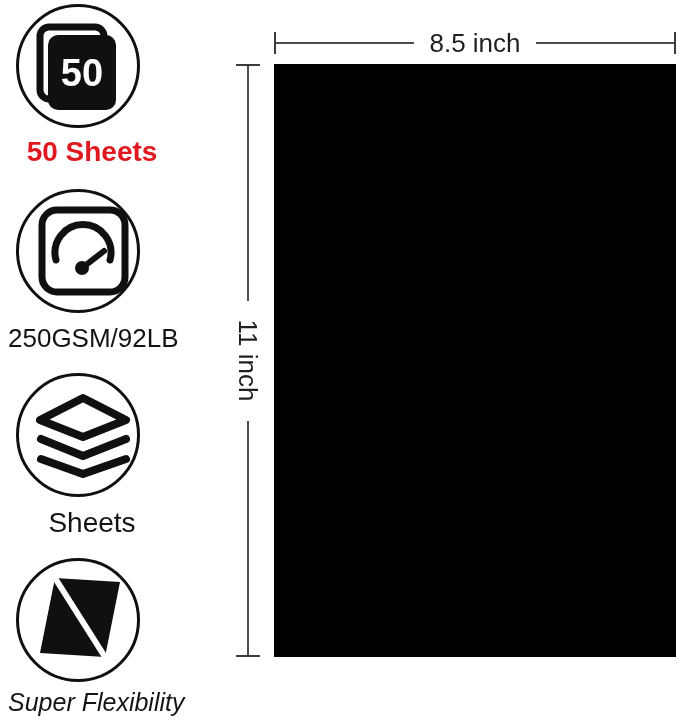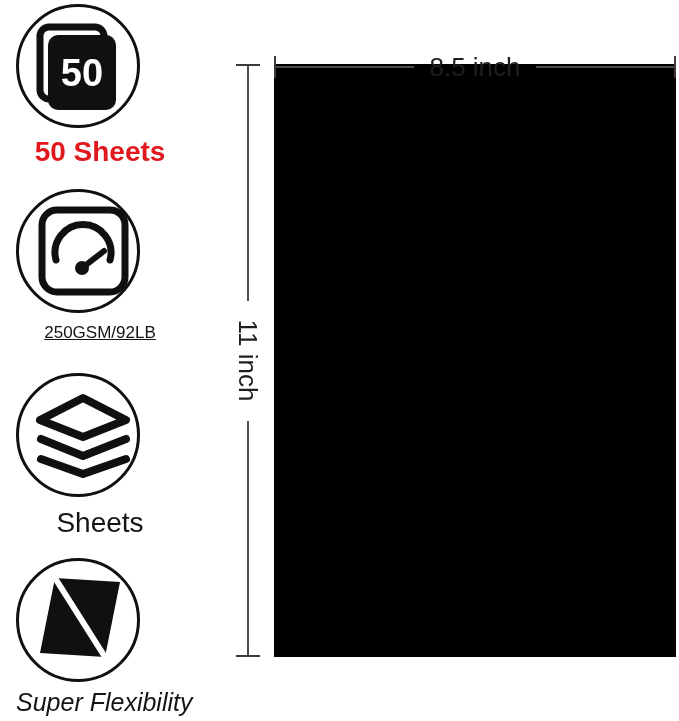--- a/index.html
+++ b/index.html
@@ -26,28 +26,28 @@
     align-items: flex-end;
     justify-content: center;
   }
   .c1 { top: 4px; }
   .c2 { top: 189px; }
   .c3 { top: 373px; }
   .c4 { top: 558px; }
 
   .feature-label {
     position: absolute;
-    left: 16px;
+    left: 8px;
     width: 168px;
     text-align: center;
     color: #141414;
     white-space: nowrap;
   }
   .l1 { top: 136px; font-size: 28px; font-weight: 700; color: #e0191f; }
-  .l2 { top: 323px; font-size: 17px; text-decoration: underline; }
+  .l2 { top: 323px; font-size: 26px; }
   .l3 { top: 507px; font-size: 28px; }
   .l4 { top: 688px; font-size: 25px; font-style: italic; }
 
   
   .paper {
     position: absolute;
     left: 274px;
     top: 64px;
     width: 402px;
     height: 593px;
@@ -57,21 +57,20 @@
   
   .hdim {
     position: absolute;
     left: 274px;
     top: 31px;
     width: 402px;
     height: 24px;
     display: flex;
     flex-direction: row;
     align-items: center;
-    margin-top: 24px;
   }
   .hdim .tick { width: 2px; height: 22px; background: #3c3c3c; }
   .hdim .line { height: 2px; flex: 1; background: #4d4d4d; }
   .hdim .dim-label {
     margin: 0 15px;
     font-size: 26px;
     color: #1f1f1f;
     white-space: nowrap;
     line-height: 24px;
   }

